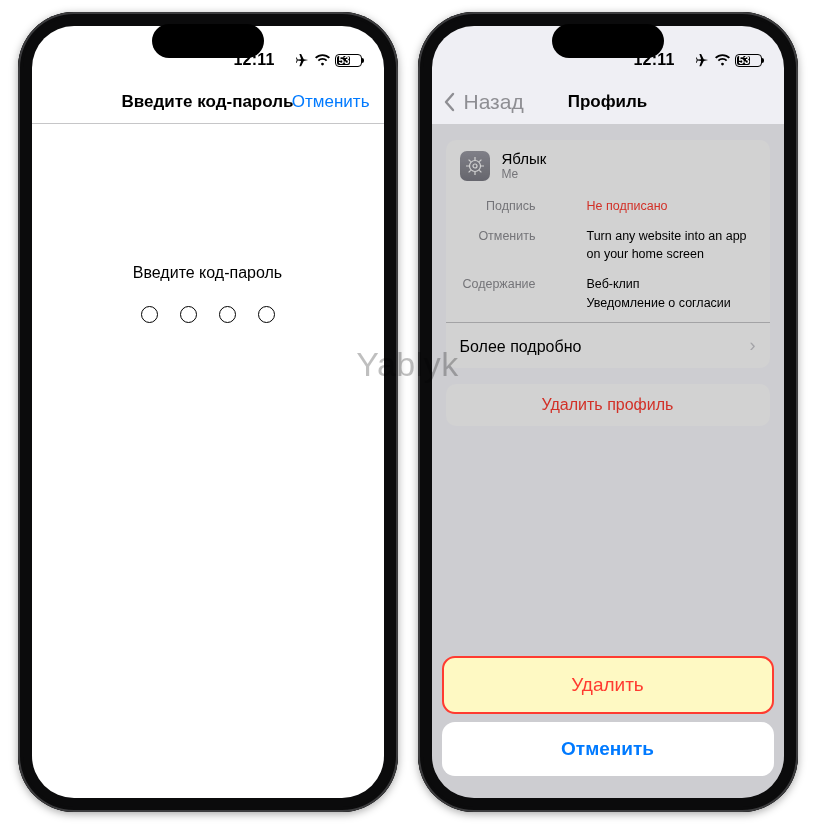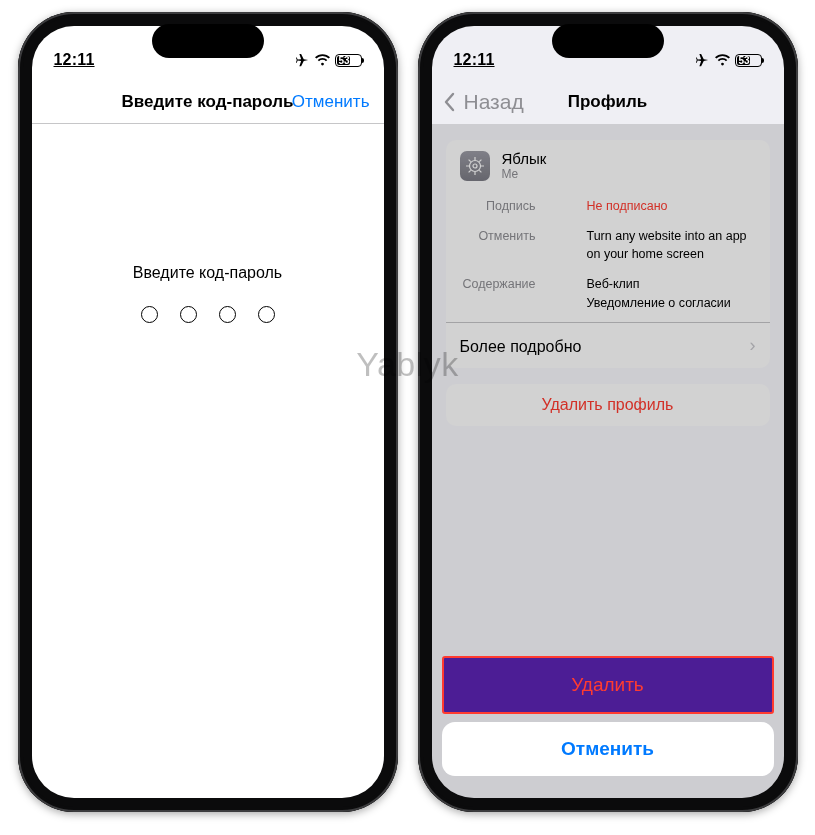--- a/index.html
+++ b/index.html
@@ -76,24 +76,23 @@
     background: #000;
     border-radius: 20px;
     z-index: 10;
   }
 
   
   .status-bar {
     height: 54px;
     display: flex;
     align-items: center;
-    justify-content: space-between;
+    justify-content: flex-end;
     padding: 14px 22px 0;
     flex-shrink: 0;
-    text-decoration: underline;
   }
   .status-time {
     font-size: 16px;
     font-weight: 600;
     letter-spacing: 0.2px;
     width: 60px;
   }
   .status-icons {
     display: flex;
     align-items: center;
@@ -233,22 +232,22 @@
     overflow: hidden;
   }
   .sheet-btn {
     padding: 16px 0;
     text-align: center;
     font-size: 19px;
   }
   .sheet-btn.delete {
     color: var(--ios-red);
     border: 2px solid var(--ios-red);
-    border-radius: 3px;
-    background: #4c1d95;
+    border-radius: 13px;
+    background: #fef9c3;
   }
   .sheet-cancel {
     margin-top: 8px;
     color: var(--ios-blue);
     font-weight: 600;
     background: #fff;
   }
 
   .dim-overlay {
     position: absolute;

